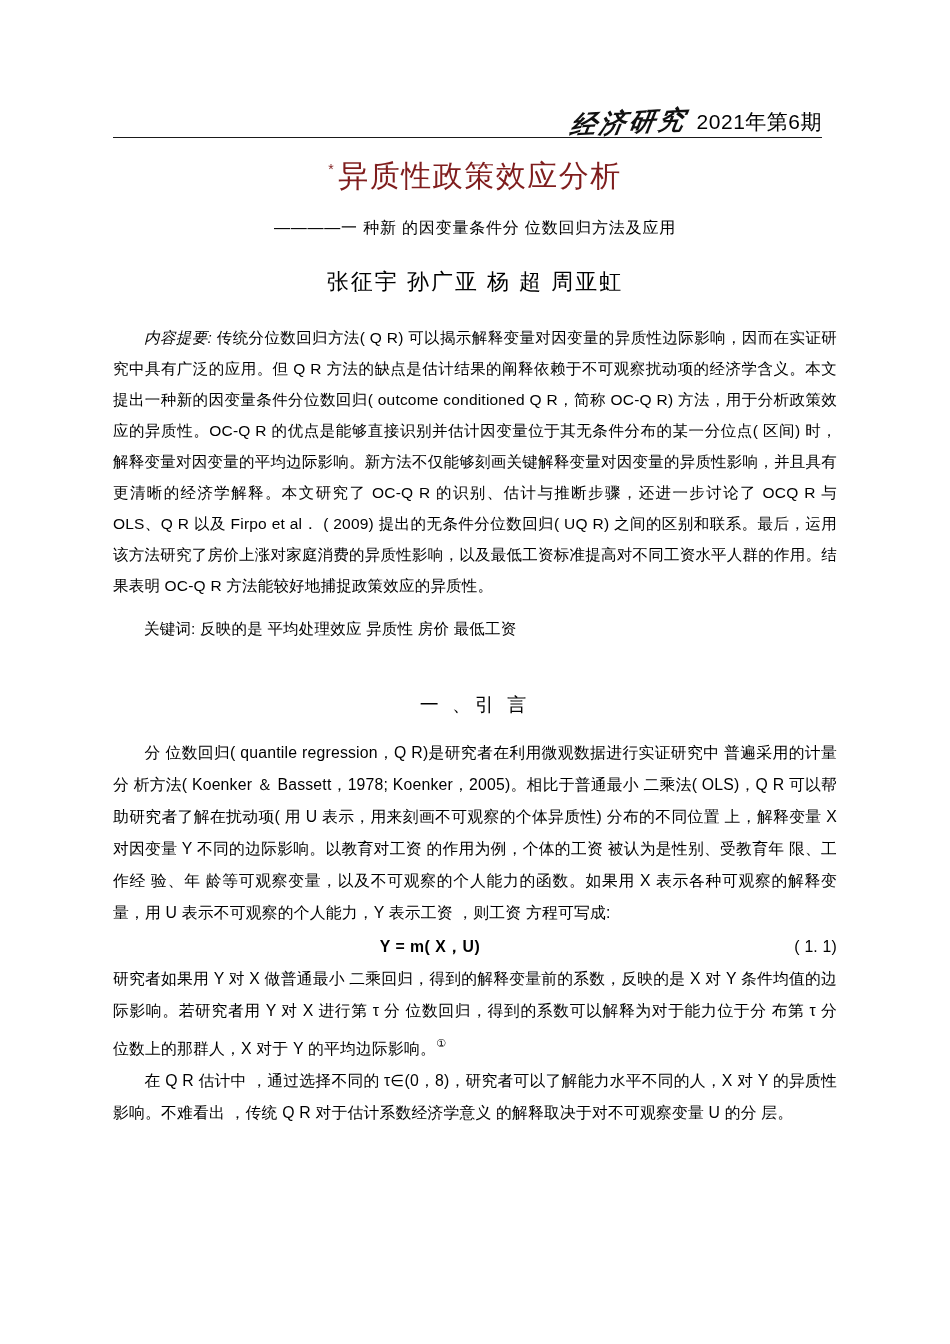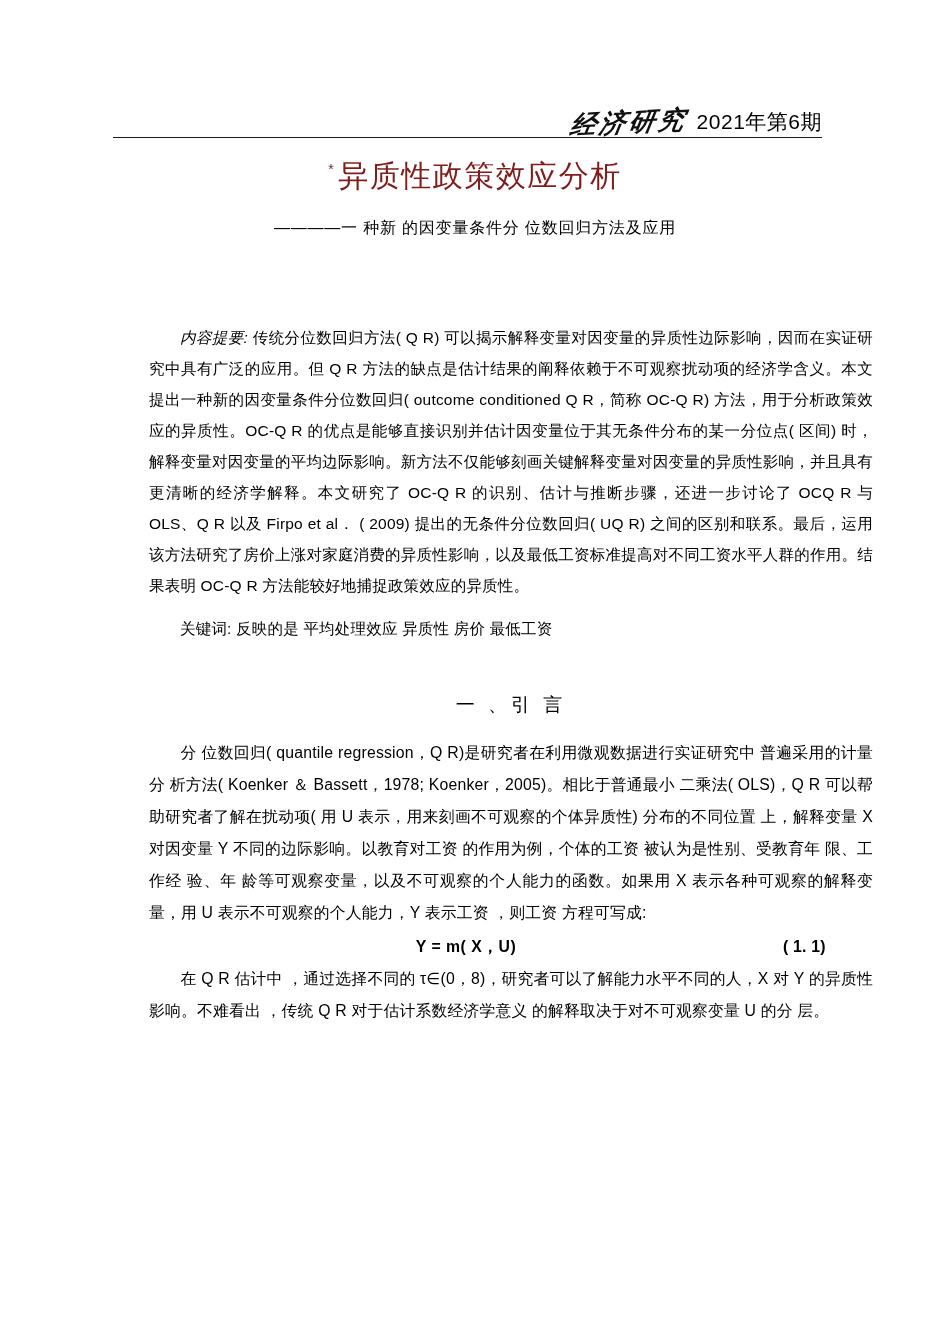--- a/index.html
+++ b/index.html
@@ -88,21 +88,20 @@
     letter-spacing: 2px;
     color: #000;
   }
 
   
   .column {
     position: absolute;
     left: 113px;
     top: 322px;
     width: 724px;
-    margin-left: 36px;
   }
   .abstract {
     font-size: 15.5px;
     line-height: 31px;
     text-align: justify;
     text-justify: inter-ideograph;
     letter-spacing: 0.2px;
   }
   .abstract .lead {
     font-style: italic;
@@ -151,61 +150,62 @@
   }
   .equation-body {
     flex: 1;
     text-align: center;
     text-indent: 0;
     letter-spacing: 0.5px;
     font-weight: bold;
   }
   .equation-number {
     width: 90px;
-    text-align: left;
+    text-align: right;
     text-indent: 0;
-    font-weight: bold;
   }
   .footnote-mark {
     font-size: 11px;
     vertical-align: 7px;
   }
 </style>
 </head>
 <body>
 
 <div class="page">
 
   <div class="running-head">
     <span class="journal-logo">经济研究</span>
     <span class="issue-label">2021年第6期</span>
   </div>
 
   <div class="title-block">
     <h1 class="paper-title"><span class="title-star">*</span><span>异质性政策效应分析</span></h1>
     <div class="paper-subtitle">————一 种新 的因变量条件分 位数回归方法及应用</div>
+    <div class="authors">张征宇 孙广亚 杨 超 周亚虹</div>
   </div>
 
   <div class="column">
 
     <div class="abstract indent-2">
       <span class="lead">内容提要:</span><span> 传统分位数回归方法( Q R) 可以揭示解释变量对因变量的异质性边际影响，因而在实证研究中具有广泛的应用。但 Q R 方法的缺点是估计结果的阐释依赖于不可观察扰动项的经济学含义。本文提出一种新的因变量条件分位数回归( outcome conditioned Q R，简称 OC-Q R) 方法，用于分析政策效应的异质性。OC-Q R 的优点是能够直接识别并估计因变量位于其无条件分布的某一分位点( 区间) 时，解释变量对因变量的平均边际影响。新方法不仅能够刻画关键解释变量对因变量的异质性影响，并且具有更清晰的经济学解释。本文研究了 OC-Q R 的识别、估计与推断步骤，还进一步讨论了 OCQ R 与 OLS、Q R 以及 Firpo et al． ( 2009) 提出的无条件分位数回归( UQ R) 之间的区别和联系。最后，运用该方法研究了房价上涨对家庭消费的异质性影响，以及最低工资标准提高对不同工资水平人群的作用。结果表明 OC-Q R 方法能较好地捕捉政策效应的异质性。</span>
     </div>
 
     <div class="keywords">关键词: 反映的是 平均处理效应 异质性 房价 最低工资</div>
 
     <div class="section-heading">一 、引 言</div>
 
     <div class="body-text">
       <p>分 位数回归( quantile regression，Q R)是研究者在利用微观数据进行实证研究中 普遍采用的计量分 析方法( Koenker ＆ Bassett，1978; Koenker，2005)。相比于普通最小 二乘法( OLS)，Q R 可以帮助研究者了解在扰动项( 用 U 表示，用来刻画不可观察的个体异质性) 分布的不同位置 上，解释变量 X 对因变量 Y 不同的边际影响。以教育对工资 的作用为例，个体的工资 被认为是性别、受教育年 限、工作经 验、年 龄等可观察变量，以及不可观察的个人能力的函数。如果用 X 表示各种可观察的解释变量，用 U 表示不可观察的个人能力，Y 表示工资 ，则工资 方程可写成:</p>
 
       <div class="equation-row">
         <span class="equation-body">Y = m( X，U)</span>
         <span class="equation-number">( 1. 1)</span>
       </div>
 
+      <p class="no-indent"><span>研究者如果用 Y 对 X 做普通最小 二乘回归，得到的解释变量前的系数，反映的是 X 对 Y 条件均值的边际影响。若研究者用 Y 对 X 进行第 τ 分 位数回归，得到的系数可以解释为对于能力位于分 布第 τ 分 位数上的那群人，X 对于 Y 的平均边际影响。</span><span class="footnote-mark">①</span></p>
 
       <p>在 Q R 估计中 ，通过选择不同的 τ∈(0，8)，研究者可以了解能力水平不同的人，X 对 Y 的异质性影响。不难看出 ，传统 Q R 对于估计系数经济学意义 的解释取决于对不可观察变量 U 的分 层。</p>
     </div>
 
   </div>
 
 </div>
 
 </body></html>

